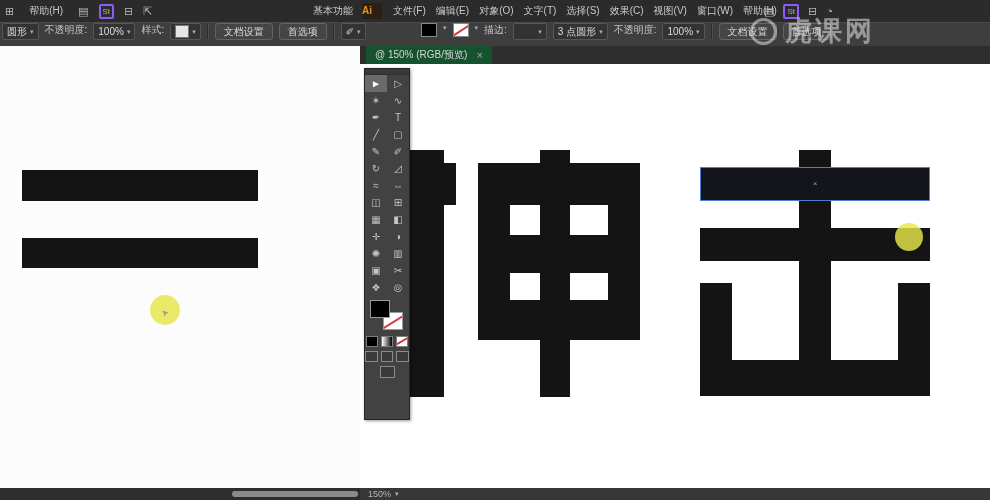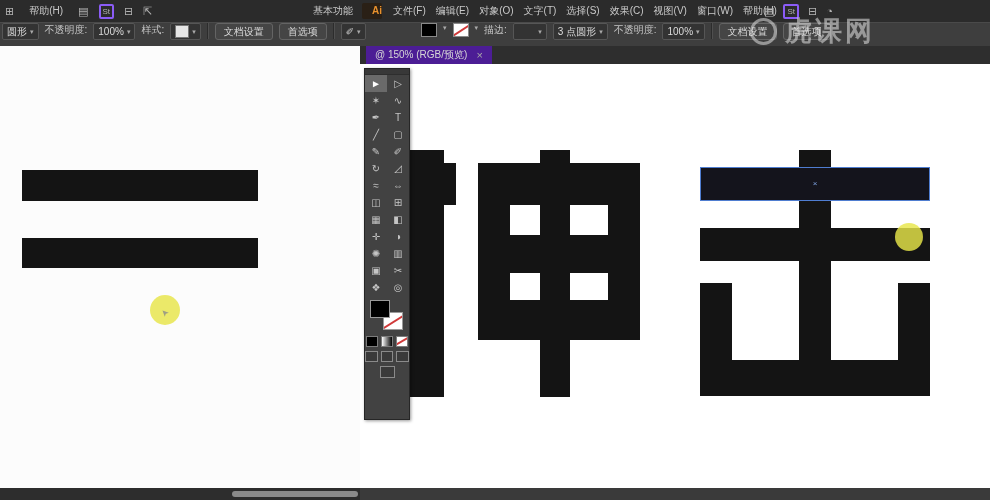--- a/index.html
+++ b/index.html
@@ -9,21 +9,21 @@
   
   .menubar{position:absolute;left:0;top:0;width:100%;height:22px;background:#2b2b2b;
            border-bottom:1px solid #1f1f1f;color:#c9c9c9;font-size:10px;}
   .mb-left{position:absolute;left:5px;top:0;height:22px;display:flex;align-items:center;gap:10px;}
   .mb-right{position:absolute;left:764px;top:0;height:22px;display:flex;align-items:center;gap:9px;}
   .mb-icon{color:#b3b3b3;font-size:11px;line-height:22px;}
   .mb-icon.st{font-size:8px;border:2px solid #8b5cf6;border-radius:2px;padding:0 2px;line-height:11px;}
   .menu-item{padding:0 5px;line-height:22px;white-space:nowrap;cursor:default;}
   .workspace{position:absolute;left:313px;top:0;line-height:22px;}
   .ai-badge{position:absolute;left:362px;top:3px;width:20px;height:16px;background:#2a2016;
-            color:#e8912d;font-weight:bold;font-size:10px;text-align:right;line-height:16px;border-radius:2px;}
+            color:#e8912d;font-weight:bold;font-size:10px;text-align:left;line-height:16px;border-radius:2px;}
   .menu-items{position:absolute;left:388px;top:0;height:22px;display:flex;align-items:center;}
 
   
   .controlbar{position:absolute;left:0;top:22px;width:100%;height:24px;background:#3e3e3e;
               border-top:1px solid #4a4a4a;border-bottom:1px solid #262626;color:#c9c9c9;font-size:10px;}
   .cb-group{position:absolute;top:0;height:24px;display:flex;align-items:flex-start;gap:6px;white-space:nowrap;}
   .cb-left{left:2px;}
   .cb-right{left:365px;}
   .cb-label{color:#c4c4c4;}
   .cb-label.dim{color:#9a9a9a;margin-top:28px;}
@@ -37,21 +37,21 @@
   .mini-swatch{width:12px;height:11px;background:#e6e6e6;border:1px solid #777;display:inline-block;}
   .fill-mini{width:14px;height:12px;background:#000;border:1px solid #8a8a8a;display:inline-block;}
   .stroke-mini{width:14px;height:12px;background:#fff;border:1px solid #8a8a8a;display:inline-block;
                position:relative;overflow:hidden;}
   .stroke-mini .slash{position:absolute;left:-3px;top:5px;width:22px;height:2px;background:#d03a3a;transform:rotate(-33deg);}
   .brush-glyph{font-size:10px;color:#ccc;}
 
   
   .left-canvas{position:absolute;left:0;top:46px;width:360px;height:442px;background:#fcfcfc;}
   .tabbar{position:absolute;left:360px;top:46px;width:630px;height:18px;background:#2e2e2e;border-bottom:1px solid #222;}
-  .doc-tab{position:absolute;left:6px;top:0;height:18px;background:#4c1d95;display:flex;align-items:center;
+  .doc-tab{position:absolute;left:6px;top:0;height:18px;background:#14532d;display:flex;align-items:center;
            padding:0 9px;gap:9px;color:#d6d6d6;font-size:10px;}
   .tab-close{color:#a8a8a8;font-size:11px;cursor:default;}
   .right-canvas{position:absolute;left:360px;top:64px;width:630px;height:424px;background:#ffffff;}
 
   
   .artwork{position:absolute;left:0;top:0;width:990px;height:500px;z-index:3;}
   .shape{position:absolute;}
   .selected-shape{position:absolute;background:#14141c;border:1px solid #4f7dd0;box-sizing:border-box;}
   .sel-marker{position:absolute;left:50%;top:50%;transform:translate(-50%,-55%);color:#7ea3e2;font-size:8px;line-height:8px;}
   .highlight{position:absolute;border-radius:50%;opacity:0.82;display:flex;align-items:center;justify-content:center;}
@@ -257,19 +257,23 @@
       <div class="mini mode"></div>
       <div class="mini mode"></div>
     </div>
     <div class="mini-row">
       <div class="mini screen"></div>
     </div>
   </div>
 
   <div class="bottom-left"></div>
   <div class="hscroll-thumb"></div>
+  <div class="bottom-right">
+    <span>150%</span>
+    <span class="caret">▾</span>
+  </div>
 
   <div class="watermark">
     <span class="wm-ring"></span>
     <span class="wm-text">虎课网</span>
   </div>
 
 </div>
 
 </body></html>

